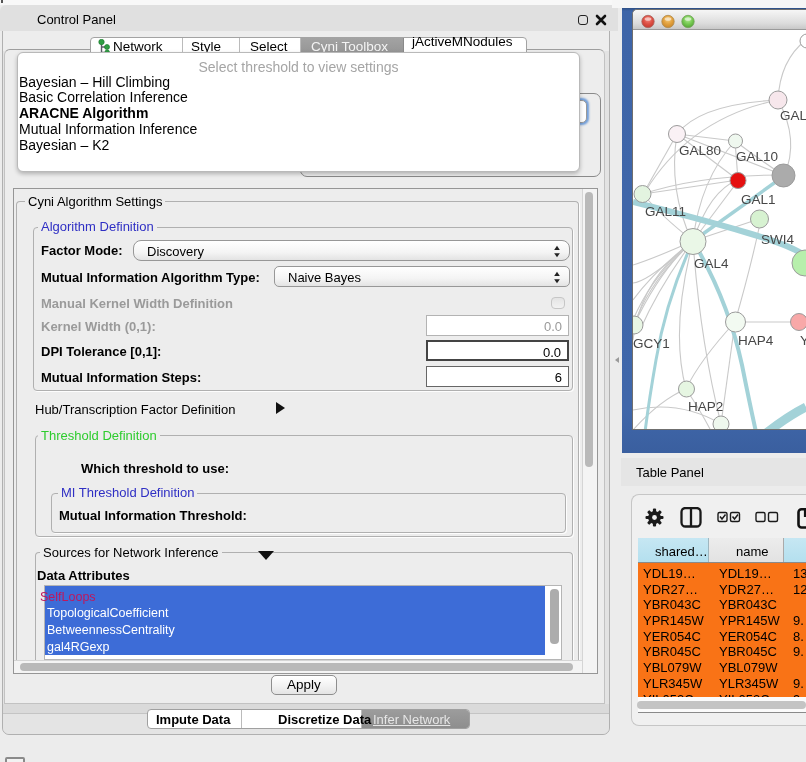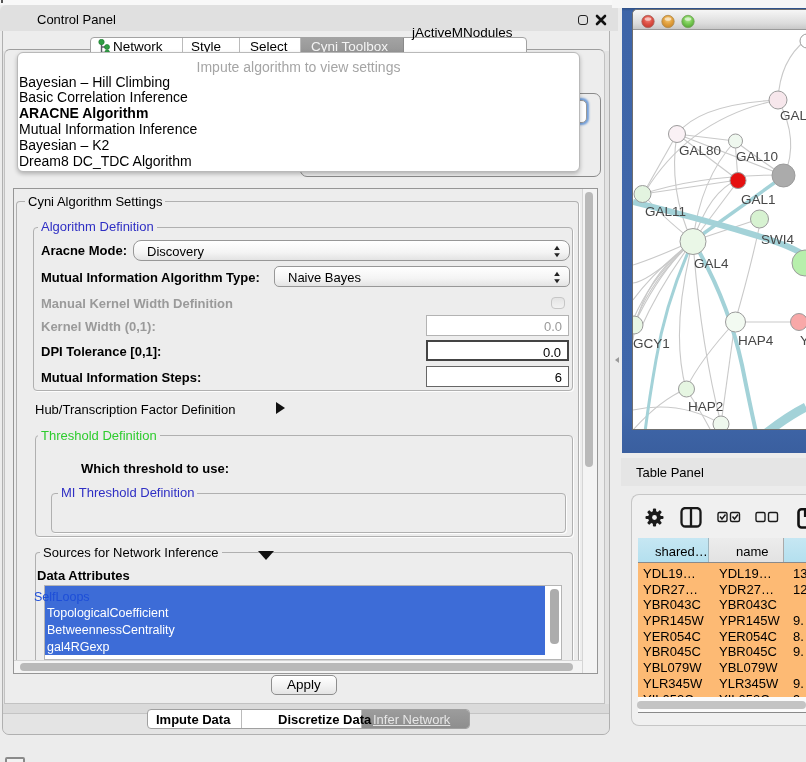--- a/index.html
+++ b/index.html
@@ -50,21 +50,21 @@
   <svg class="abs" style="left:98px;top:39px;" width="13" height="16" viewBox="0 0 13 16">
     <path d="M3.5 4 L3.5 13.5 L8.5 13.5 M3.5 8 L8.5 8" fill="none" stroke="#5c5c68" stroke-width="1.4"></path>
     <circle cx="3.5" cy="3" r="2.7" fill="#2f9e44" stroke="#1e7e30" stroke-width="0.7"></circle>
     <circle cx="9" cy="8" r="2.5" fill="#2f9e44" stroke="#1e7e30" stroke-width="0.7"></circle>
     <circle cx="9.2" cy="13.5" r="2.4" fill="#2f9e44" stroke="#1e7e30" stroke-width="0.7"></circle>
   </svg>
   <div class="lbl" style="left:113px;top:38.5px;font-size:13.5px;">Network</div>
   <div class="lbl" style="left:191px;top:38.5px;font-size:13.5px;text-decoration:underline;">Style</div>
   <div class="lbl" style="left:250px;top:38.5px;font-size:13.5px;">Select</div>
   <div class="lbl" style="left:311px;top:38.5px;font-size:13.5px;color:#f4f4f4;text-align:right;">Cyni Toolbox</div>
-  <div class="lbl" style="left:412px;top:25px;font-size:13.5px;">jActiveMNodules</div>
+  <div class="lbl" style="left:412px;top:34px;font-size:13.5px;">jActiveMNodules</div>
 
   <div class="abs" style="left:300px;top:93px;width:301px;height:84px;border:1px solid #8a8a8a;border-radius:7px;"></div>
   <div class="abs" style="left:300px;top:100px;width:287px;height:23px;border:1px solid #999;border-radius:5px;background:#fff;box-shadow:0 0 2px 1.5px rgba(100,150,215,.9);"></div>
 
   <div class="abs" style="left:13px;top:188px;width:585px;height:486px;border:1px solid #969696;background:#ededed;"></div>
 
   <div class="abs" style="left:582px;top:189px;width:15px;height:484px;background:#f4f4f4;border-left:1px solid #d5d5d5;"></div>
   <div class="abs" style="left:585px;top:192px;width:8px;height:275px;background:#b9b9b9;border-radius:4px;"></div>
 
   <div class="abs" style="left:14px;top:660px;width:568px;height:13px;background:#f4f4f4;border-top:1px solid #d5d5d5;"></div>
@@ -72,21 +72,21 @@
 
   <div class="abs" style="left:14px;top:187px;width:568px;height:473px;overflow:hidden;">
     <div id="inner" class="abs" style="left:-14px;top:-187px;width:806px;height:616px;">
 
       <div class="grp" style="left:16px;top:201px;width:563px;height:470px;"></div>
       <div class="gtitle" style="left:25px;top:194px;">Cyni Algorithm Settings</div>
 
       <div class="grp2" style="left:33px;top:227px;width:540px;height:164px;"></div>
       <div class="gtitle" style="left:38px;top:219px;color:#2f2fc4;">Algorithm Definition</div>
 
-      <div class="lbl b" style="left:41px;top:243px;">Aracne Mode:</div>
+      <div class="lbl b" style="left:41px;top:243px;">Factor Mode:</div>
       <div class="combo" style="left:133px;top:240px;width:437px;height:21px;border-radius:8px;">
         <span class="ct">Discovery</span>
         <svg class="arr" viewBox="0 0 9 16">
             <path d="M4.5 1 L8 6 L1 6 Z" fill="#222"></path>
             <path d="M4.5 15 L8 10 L1 10 Z" fill="#222"></path>
           </svg>
       </div>
 
       <div class="lbl b" style="left:41px;top:270px;">Mutual Information Algorithm Type:</div>
       <div class="combo" style="left:274px;top:266px;width:296px;height:21px;">
@@ -120,59 +120,59 @@
           <path d="M2 1 L11 7 L2 13 Z" fill="#111"></path>
         </svg>
 
       <div class="grp2" style="left:35px;top:435px;width:538px;height:102px;"></div>
       <div class="gtitle" style="left:38px;top:428px;color:#2ecc2e;">Threshold Definition</div>
 
       <div class="lbl b" style="left:81px;top:461px;">Which threshold to use:</div>
 
       <div class="grp2" style="left:51px;top:493px;width:515px;height:40px;"></div>
       <div class="gtitle" style="left:58px;top:485px;color:#2f2fc4;">MI Threshold Definition</div>
+      <div class="lbl b" style="left:59px;top:508px;">Mutual Information Threshold:</div>
 
       <div class="grp" style="left:35px;top:552px;width:538px;height:120px;"></div>
       <div class="gtitle" style="left:40px;top:545px;">Sources for Network Inference</div>
       <svg class="abs" style="left:257px;top:549px;" width="18" height="13" viewBox="0 0 18 13">
           <path d="M1 2 L17 2 L9 11 Z" fill="#111"></path>
         </svg>
 
       <div class="lbl b" style="left:37px;top:568px;">Data Attributes</div>
 
       <div class="abs" style="left:44px;top:585px;width:518px;height:75px;background:#fff;border:1px solid #b5b5b5;"></div>
       <div class="abs" style="left:45px;top:586px;width:500px;height:68.5px;background:#3d6cd7;"></div>
-      <div class="abs" style="left:34px;top:589.5px;font-size:12.5px;color:#1d4ed8;">SelfLoops</div>
+      <div class="abs" style="left:40px;top:589.5px;font-size:12.5px;color:#be185d;">SelfLoops</div>
       <div class="abs" style="left:47px;top:606px;font-size:12.5px;color:#fff;">TopologicalCoefficient</div>
       <div class="abs" style="left:47px;top:623px;font-size:12.5px;color:#fff;">BetweennessCentrality</div>
       <div class="abs" style="left:47px;top:639.5px;font-size:12.5px;color:#fff;">gal4RGexp</div>
       <div class="abs" style="left:550px;top:589px;width:8.5px;height:55px;background:#acacac;border-radius:4px;"></div>
     </div>
   </div>
 
   <div class="abs" style="left:271px;top:675px;width:66px;height:20px;border:1px solid #8e8e8e;border-radius:5px;background:linear-gradient(#ffffff,#f2f2f2 55%,#e4e4e4);"></div>
   <div class="lbl" style="left:287px;top:677px;font-size:13.5px;">Apply</div>
 
   <div class="abs" style="left:147px;top:709px;width:323px;height:20px;border:1px solid #a0a0a0;border-radius:4px;background:#fff;overflow:hidden;">
     <div class="abs" style="left:0;top:0;width:94px;height:20px;border-right:1px solid #bbb;"></div>
     <div class="abs" style="left:94px;top:0;width:120px;height:20px;border-right:1px solid #bbb;"></div>
     <div class="abs" style="left:214px;top:0;width:109px;height:20px;background:linear-gradient(#9c9c9c,#8c8c8c);"></div>
   </div>
   <div class="lbl b" style="left:156px;top:712px;">Impute Data</div>
   <div class="lbl b" style="left:254px;top:712px;padding-left:24px;">Discretize Data</div>
   <div class="lbl" style="left:373px;top:712px;color:#e6e6e6;text-decoration:underline;">Infer Network</div>
 
   <div class="abs" style="left:17px;top:52px;width:563px;height:120px;background:#fff;border:1px solid #b9b9b9;border-radius:6px;box-shadow:0 2px 4px rgba(0,0,0,.25);"></div>
-  <div class="abs" style="left:17px;top:59px;width:563px;text-align:center;font-size:14px;color:#a5a5a5;">Impute algorithm to view settings</div>
+  <div class="abs" style="left:17px;top:59px;width:563px;text-align:center;font-size:14px;color:#a5a5a5;">Select threshold to view settings</div>
   <div class="abs" style="left:19px;top:74px;font-size:14px;">Bayesian – Hill Climbing</div>
   <div class="abs" style="left:19px;top:89px;font-size:14px;">Basic Correlation Inference</div>
   <div class="abs" style="left:19px;top:105px;font-size:14px;font-weight:bold;">ARACNE Algorithm</div>
   <div class="abs" style="left:19px;top:121px;font-size:14px;">Mutual Information Inference</div>
   <div class="abs" style="left:19px;top:137px;font-size:14px;">Bayesian – K2</div>
-  <div class="abs" style="left:19px;top:153px;font-size:14px;">Dream8 DC_TDC Algorithm</div>
 
   <div class="abs" style="left:612px;top:0;width:194px;height:8px;background:#f6f6f6;"></div>
   <div class="abs" style="left:622px;top:8px;width:184px;height:445px;background:linear-gradient(#2d4f85 0,#3e65a8 3px,#4067aa 90%,#3a5f9f);"></div>
 
   <div class="abs" style="left:632px;top:9px;width:174px;height:421px;border:1px solid #6f6f6f;border-right:none;border-radius:5px 0 0 0;background:#fff;"></div>
   <div class="abs" style="left:633px;top:10px;width:173px;height:20px;background:linear-gradient(#f6f6f6,#dcdcdc 70%,#c8c8c8);border-bottom:1px solid #9a9a9a;border-radius:5px 0 0 0;"></div>
   <svg class="abs" style="left:641px;top:14px;" width="56" height="15" viewBox="0 0 56 15">
     <defs>
       <radialGradient id="rg1" cx="50%" cy="35%" r="65%">
           <stop offset="0%" stop-color="#f0837a"></stop>
@@ -313,21 +313,21 @@
   </svg>
 
   <div class="abs" style="left:638px;top:538px;width:168px;height:25px;overflow:hidden;">
     <div class="abs" style="left:0;top:0;width:71px;height:25px;background:linear-gradient(#c6e7f3,#b3dfee);border-right:1px solid #9fb6bf;"></div>
     <div class="abs" style="left:71px;top:0;width:75px;height:25px;background:linear-gradient(#ececec,#e2e2e2);border-right:1px solid #aaa;"></div>
     <div class="abs" style="left:146px;top:0;width:22px;height:25px;background:linear-gradient(#c6e7f3,#b3dfee);"></div>
   </div>
   <div class="abs" style="left:638px;top:562px;width:168px;height:1px;background:#8a8a8a;"></div>
   <div class="lbl" style="left:655px;top:544px;">shared…</div>
   <div class="lbl" style="left:736px;top:544px;">name</div>
-  <div class="abs" style="left:638px;top:563px;width:168px;height:134px;background:#fdba74;overflow:hidden;font-size:13px;">
+  <div class="abs" style="left:638px;top:563px;width:168px;height:134px;background:#f97316;overflow:hidden;font-size:13px;">
     <div class="abs" style="left:5px;top:3px;">YDL19…</div>
       <div class="abs" style="left:81px;top:3px;">YDL19…</div>
       <div class="abs" style="left:155px;top:3px;">13</div>
     <div class="abs" style="left:5px;top:19px;">YDR27…</div>
       <div class="abs" style="left:81px;top:19px;">YDR27…</div>
       <div class="abs" style="left:155px;top:19px;">12</div>
     <div class="abs" style="left:5px;top:34px;">YBR043C</div>
       <div class="abs" style="left:81px;top:34px;">YBR043C</div>
     <div class="abs" style="left:5px;top:50px;">YPR145W</div>
       <div class="abs" style="left:81px;top:50px;">YPR145W</div>

